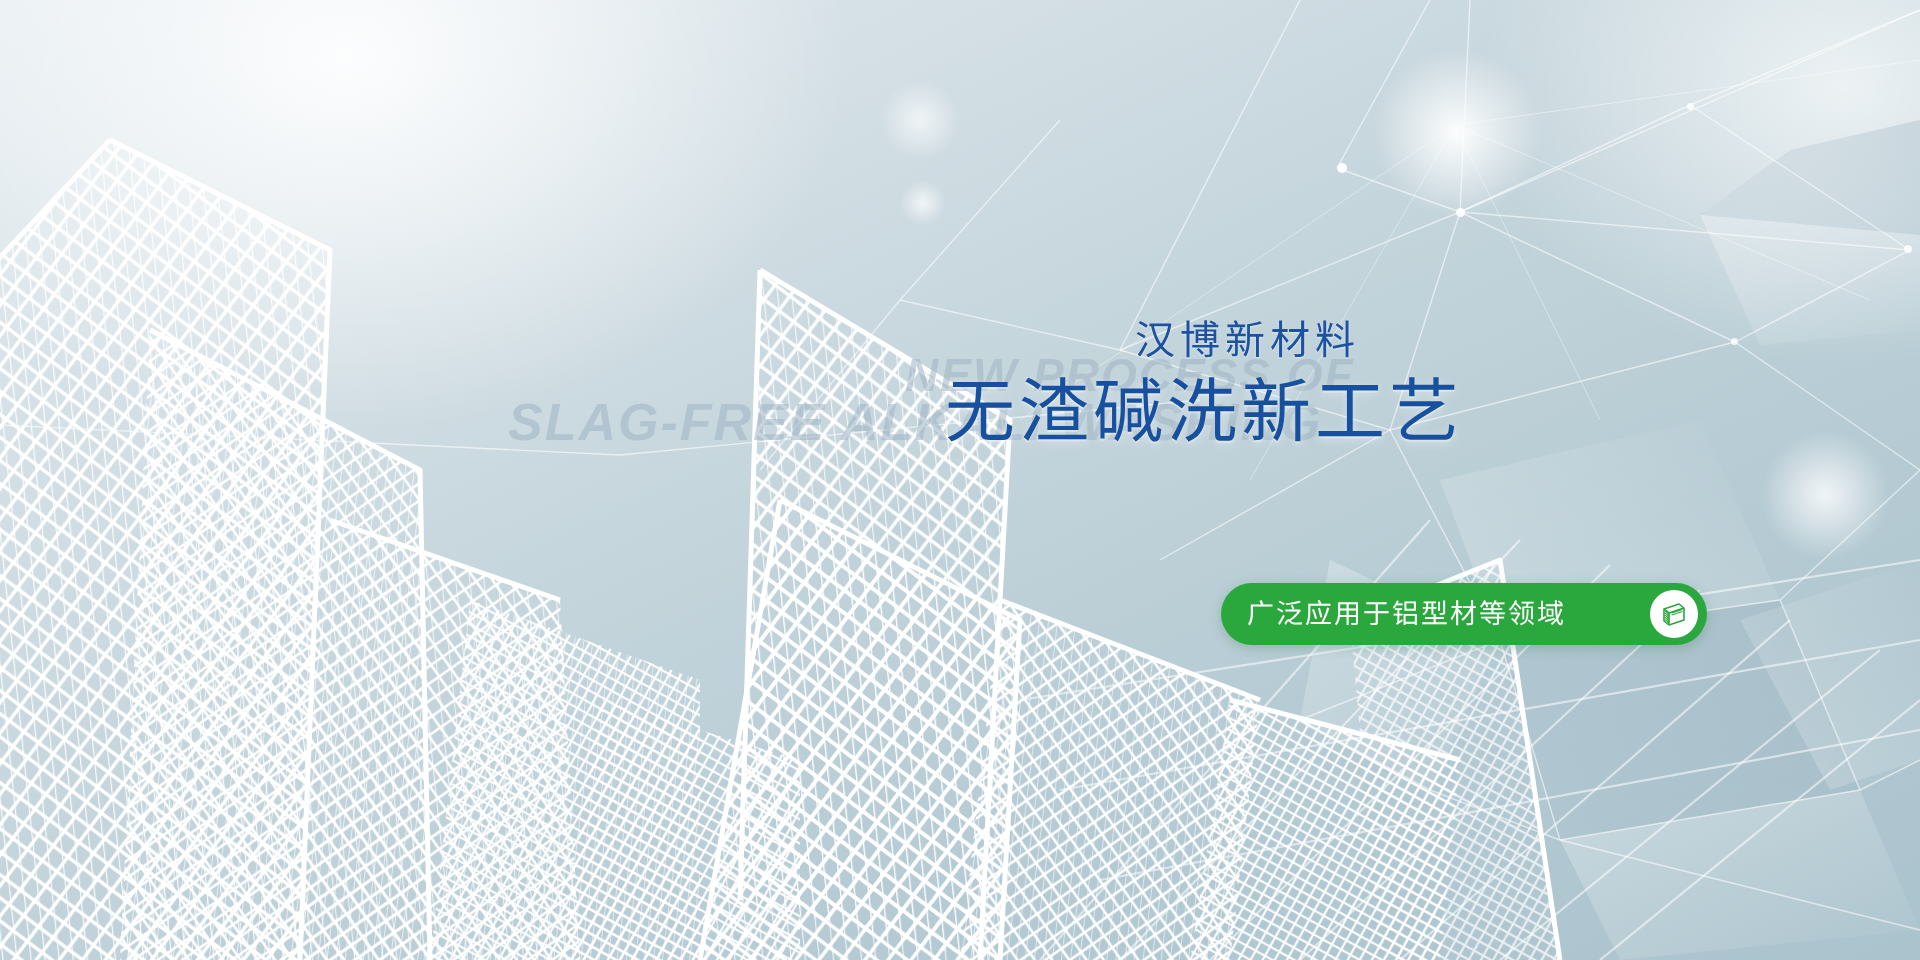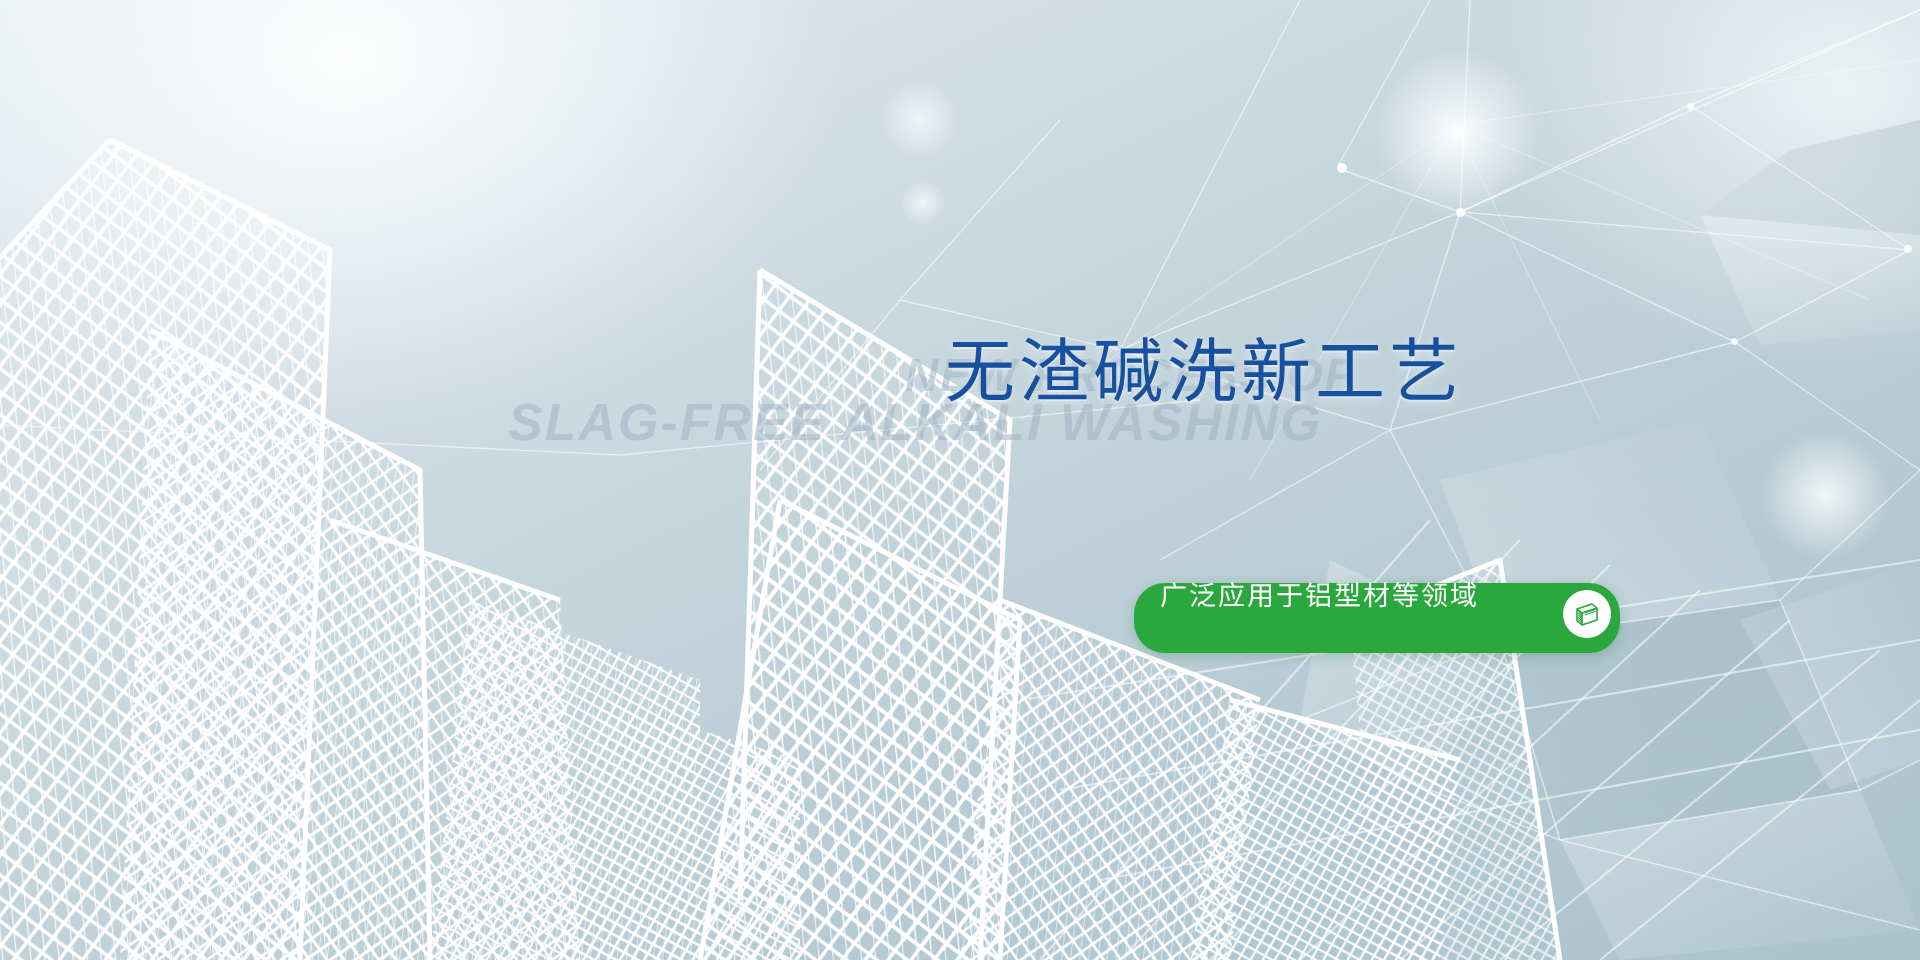--- a/index.html
+++ b/index.html
@@ -84,27 +84,28 @@
     white-space:nowrap;
     margin:15px;
     text-shadow:
       0 2px 0 rgba(255,255,255,.35),
       0 3px 10px rgba(255,255,255,.45);
   }
 
   
   .pill{
     position:absolute;
-    left:1134px;
+    left:1221px;
     top:583px;
     width:486px;
-    height:70px;
+    height:62px;
     background:#2aa73d;
     border-radius:31px;
     display:flex;
+    align-items:center;
     box-shadow:0 3px 12px rgba(30,110,50,.25);
   }
   .pill-text{
     color:#ffffff;
     font-size:27px;
     letter-spacing:2px;
     margin-left:26px;
     white-space:nowrap;
     line-height:1;
   }
@@ -328,20 +329,21 @@
   <div class="dot d1"></div>
   <div class="dot d2"></div>
   <div class="dot d3"></div>
   <div class="dot d4"></div>
   <div class="dot d5"></div>
 
   <div class="ghost ghost-1">NEW PROCESS OF</div>
   <div class="ghost ghost-2">SLAG-FREE ALKALI WASHING</div>
 
   <div class="copy">
+    <div class="brand">汉博新材料</div>
     <div class="headline">无渣碱洗新工艺</div>
   </div>
 
   <div class="pill">
     <span class="pill-text">广泛应用于铝型材等领域</span>
     <span class="pill-badge">
       <svg width="30" height="30" viewBox="0 0 30 30" aria-hidden="true">
         <g stroke="#2aa73d" stroke-width="1.6" fill="none" stroke-linejoin="round">
           <polygon points="5,10 20,5 25,9 25,21 10,26 5,22"></polygon>
           <polyline points="5,10 10,14 25,9"></polyline>

